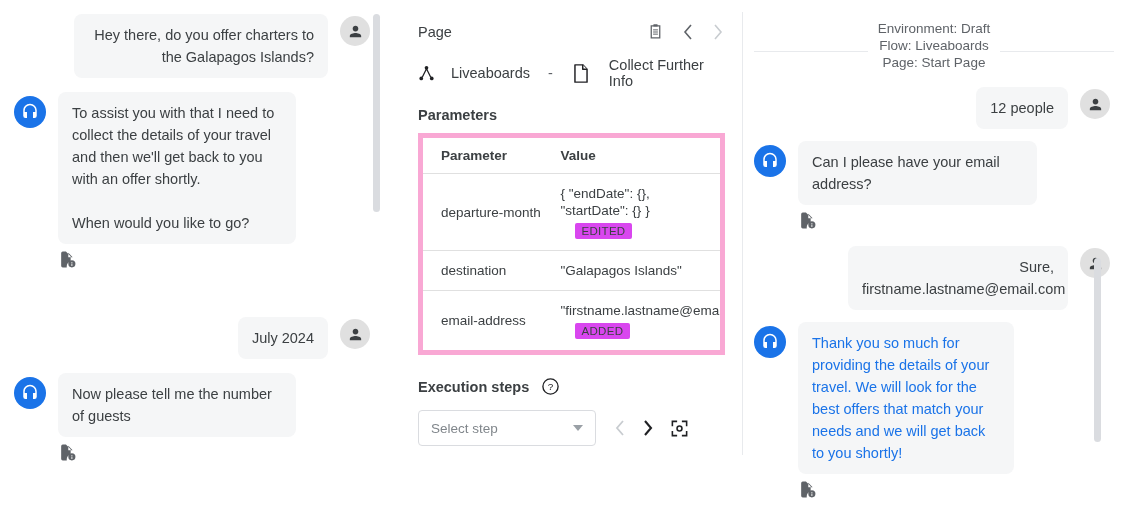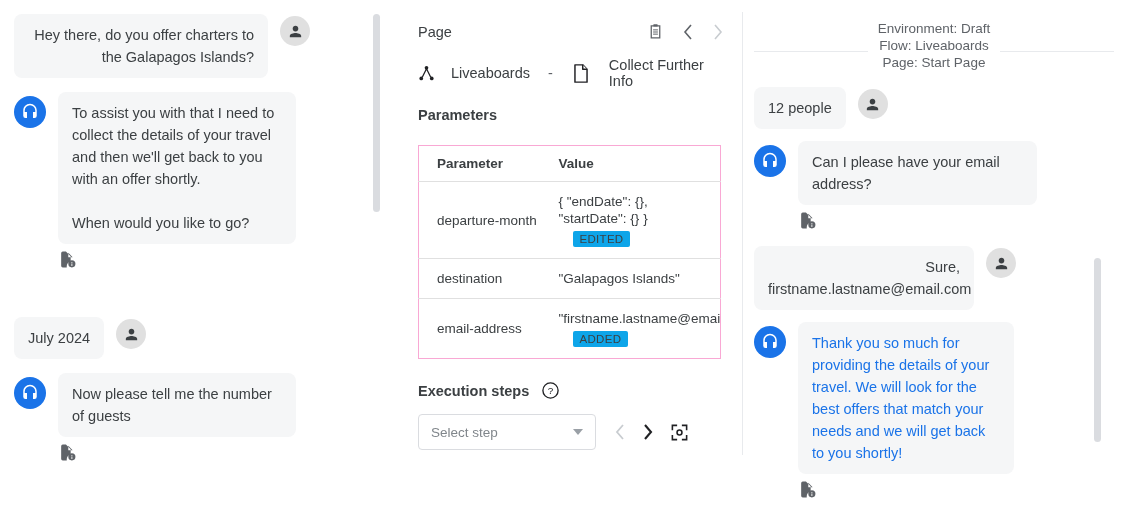--- a/index.html
+++ b/index.html
@@ -9,21 +9,21 @@
     background: #ffffff;
     font-family: "Liberation Sans", sans-serif;
     color: #3c4043;
     overflow: hidden;
   }
   .app { position: relative; width: 1121px; height: 507px; }
 
   
   .chat-panel { position: absolute; top: 0; }
   .msg-row { display: flex; align-items: flex-start; }
-  .msg-row.user { justify-content: flex-start; }
+  .msg-row.user { justify-content: flex-end; }
   .bubble {
     background: #f5f6f7;
     border-radius: 8px;
     padding: 10px 14px;
     font-size: 14.5px;
     line-height: 22px;
     color: #3c4043;
     white-space: pre-wrap;
   }
   .bubble.user-b { text-align: right; }
@@ -72,24 +72,24 @@
     line-height: 0;
   }
   .breadcrumb {
     display: flex; align-items: center; gap: 16px;
     margin-top: 16px; font-size: 14.5px; color: #3c4043;
   }
   .breadcrumb .sep { color: #5f6368; margin: 0 2px; }
   .params-label { margin-top: 18px; font-size: 14.5px; font-weight: bold; color: #3c4043; }
 
   table.params {
-    margin-top: 22px;
+    margin-top: 10px;
     width: 302px;
     border-collapse: collapse;
-    border: 1px solid #f9a8d4;
+    border: 5px solid #f9a8d4;
     table-layout: fixed;
     font-size: 13.5px;
   }
   table.params th {
     text-align: left;
     font-weight: bold;
     padding: 10px 0 10px 18px;
     border-bottom: 1px solid #e0e0e0;
     color: #3c4043;
     font-size: 13.5px;
@@ -102,21 +102,21 @@
     overflow: hidden;
     white-space: nowrap;
   }
   table.params tr:last-child td { border-bottom: none; }
   table.params .col-p { width: 130px; }
   table.params .col-v { width: 172px; padding-left: 10px; }
   .val-text { white-space: pre-line; line-height: 17px; }
   .badge {
     display: inline-block;
     margin-top: 4px; margin-left: 14px;
-    background: #0ea5e9;
+    background: #d946ef;
     color: #3c4043;
     font-size: 11.5px;
     letter-spacing: .3px;
     padding: 2px 7px;
     border-radius: 2px;
   }
   .exec-head {
     display: flex; align-items: center; gap: 12px;
     margin-top: 22px;
   }

